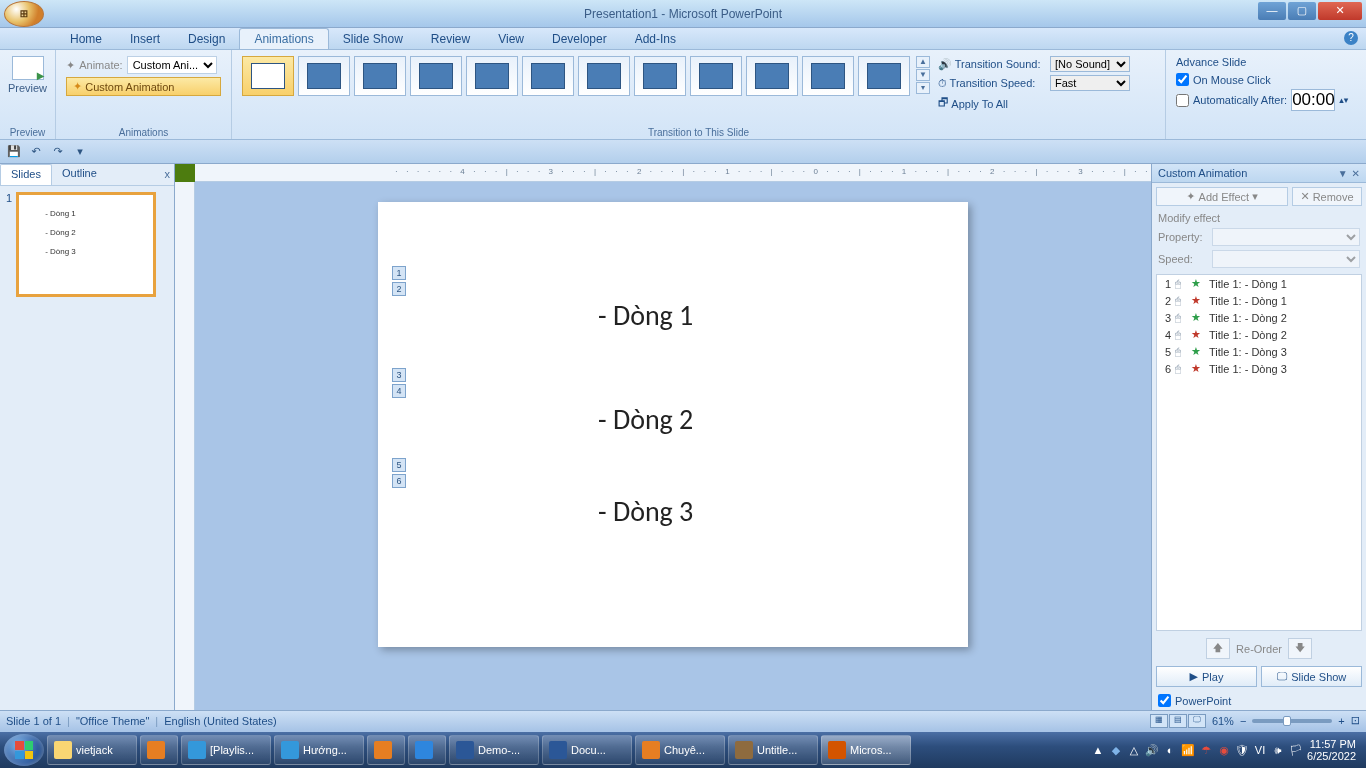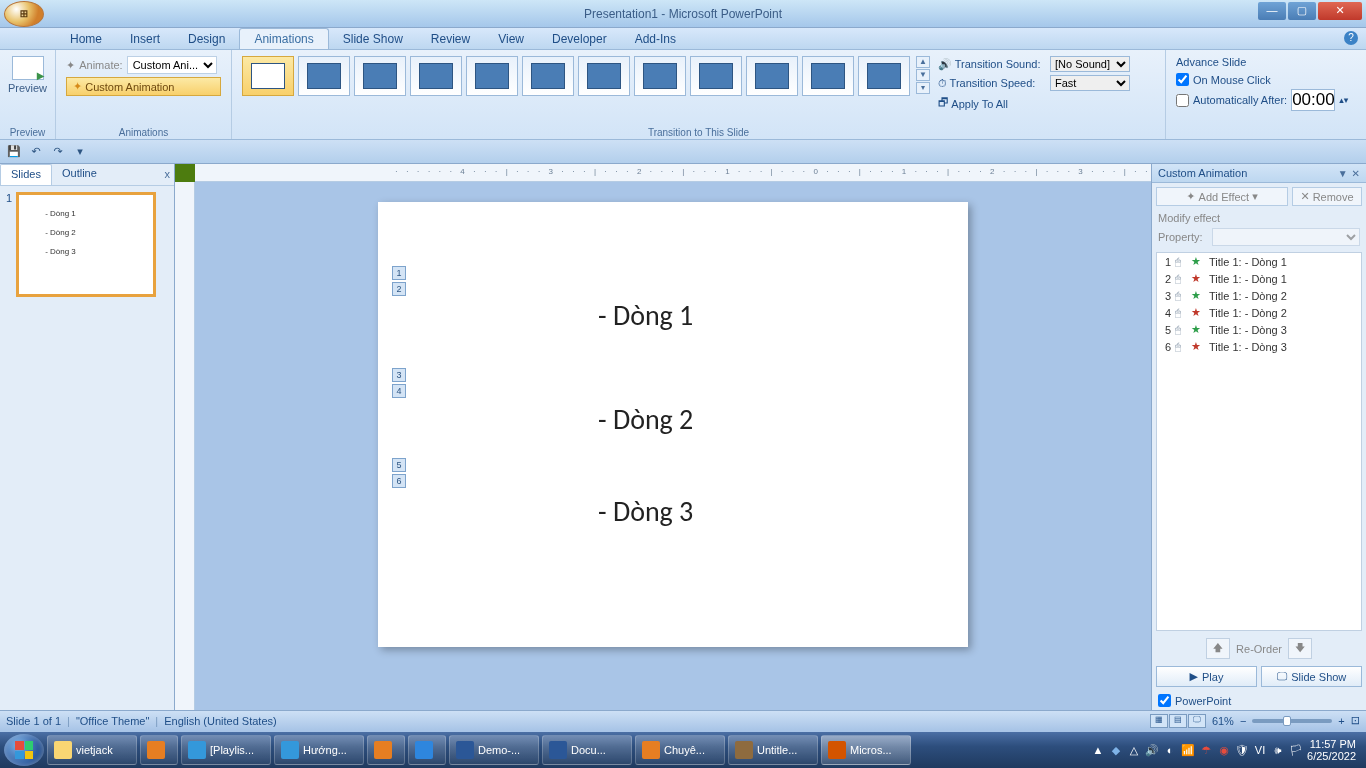--- a/index.html
+++ b/index.html
@@ -320,20 +320,24 @@
     </div>
     <div class="ca-buttons">
       <button class="ca-btn">✦ <span>Add Effect</span> ▾</button>
       <button class="ca-btn" style="flex:0 0 70px">✕ <span>Remove</span></button>
     </div>
     <div class="ca-modify">Modify effect</div>
     <div class="ca-row">
         <label>Property:</label>
         <select disabled=""></select>
       </div>
+    <div class="ca-row">
+        <label>Speed:</label>
+        <select disabled=""></select>
+      </div>
     <div class="ca-list" id="ca-list">
         <div class="ca-item">
           <span class="n">1</span>
           <span class="mouse">🖱</span>
           <span class="star green">★</span>
           <span>Title 1: - Dòng 1</span>
         </div>
         <div class="ca-item">
           <span class="n">2</span>
           <span class="mouse">🖱</span>

